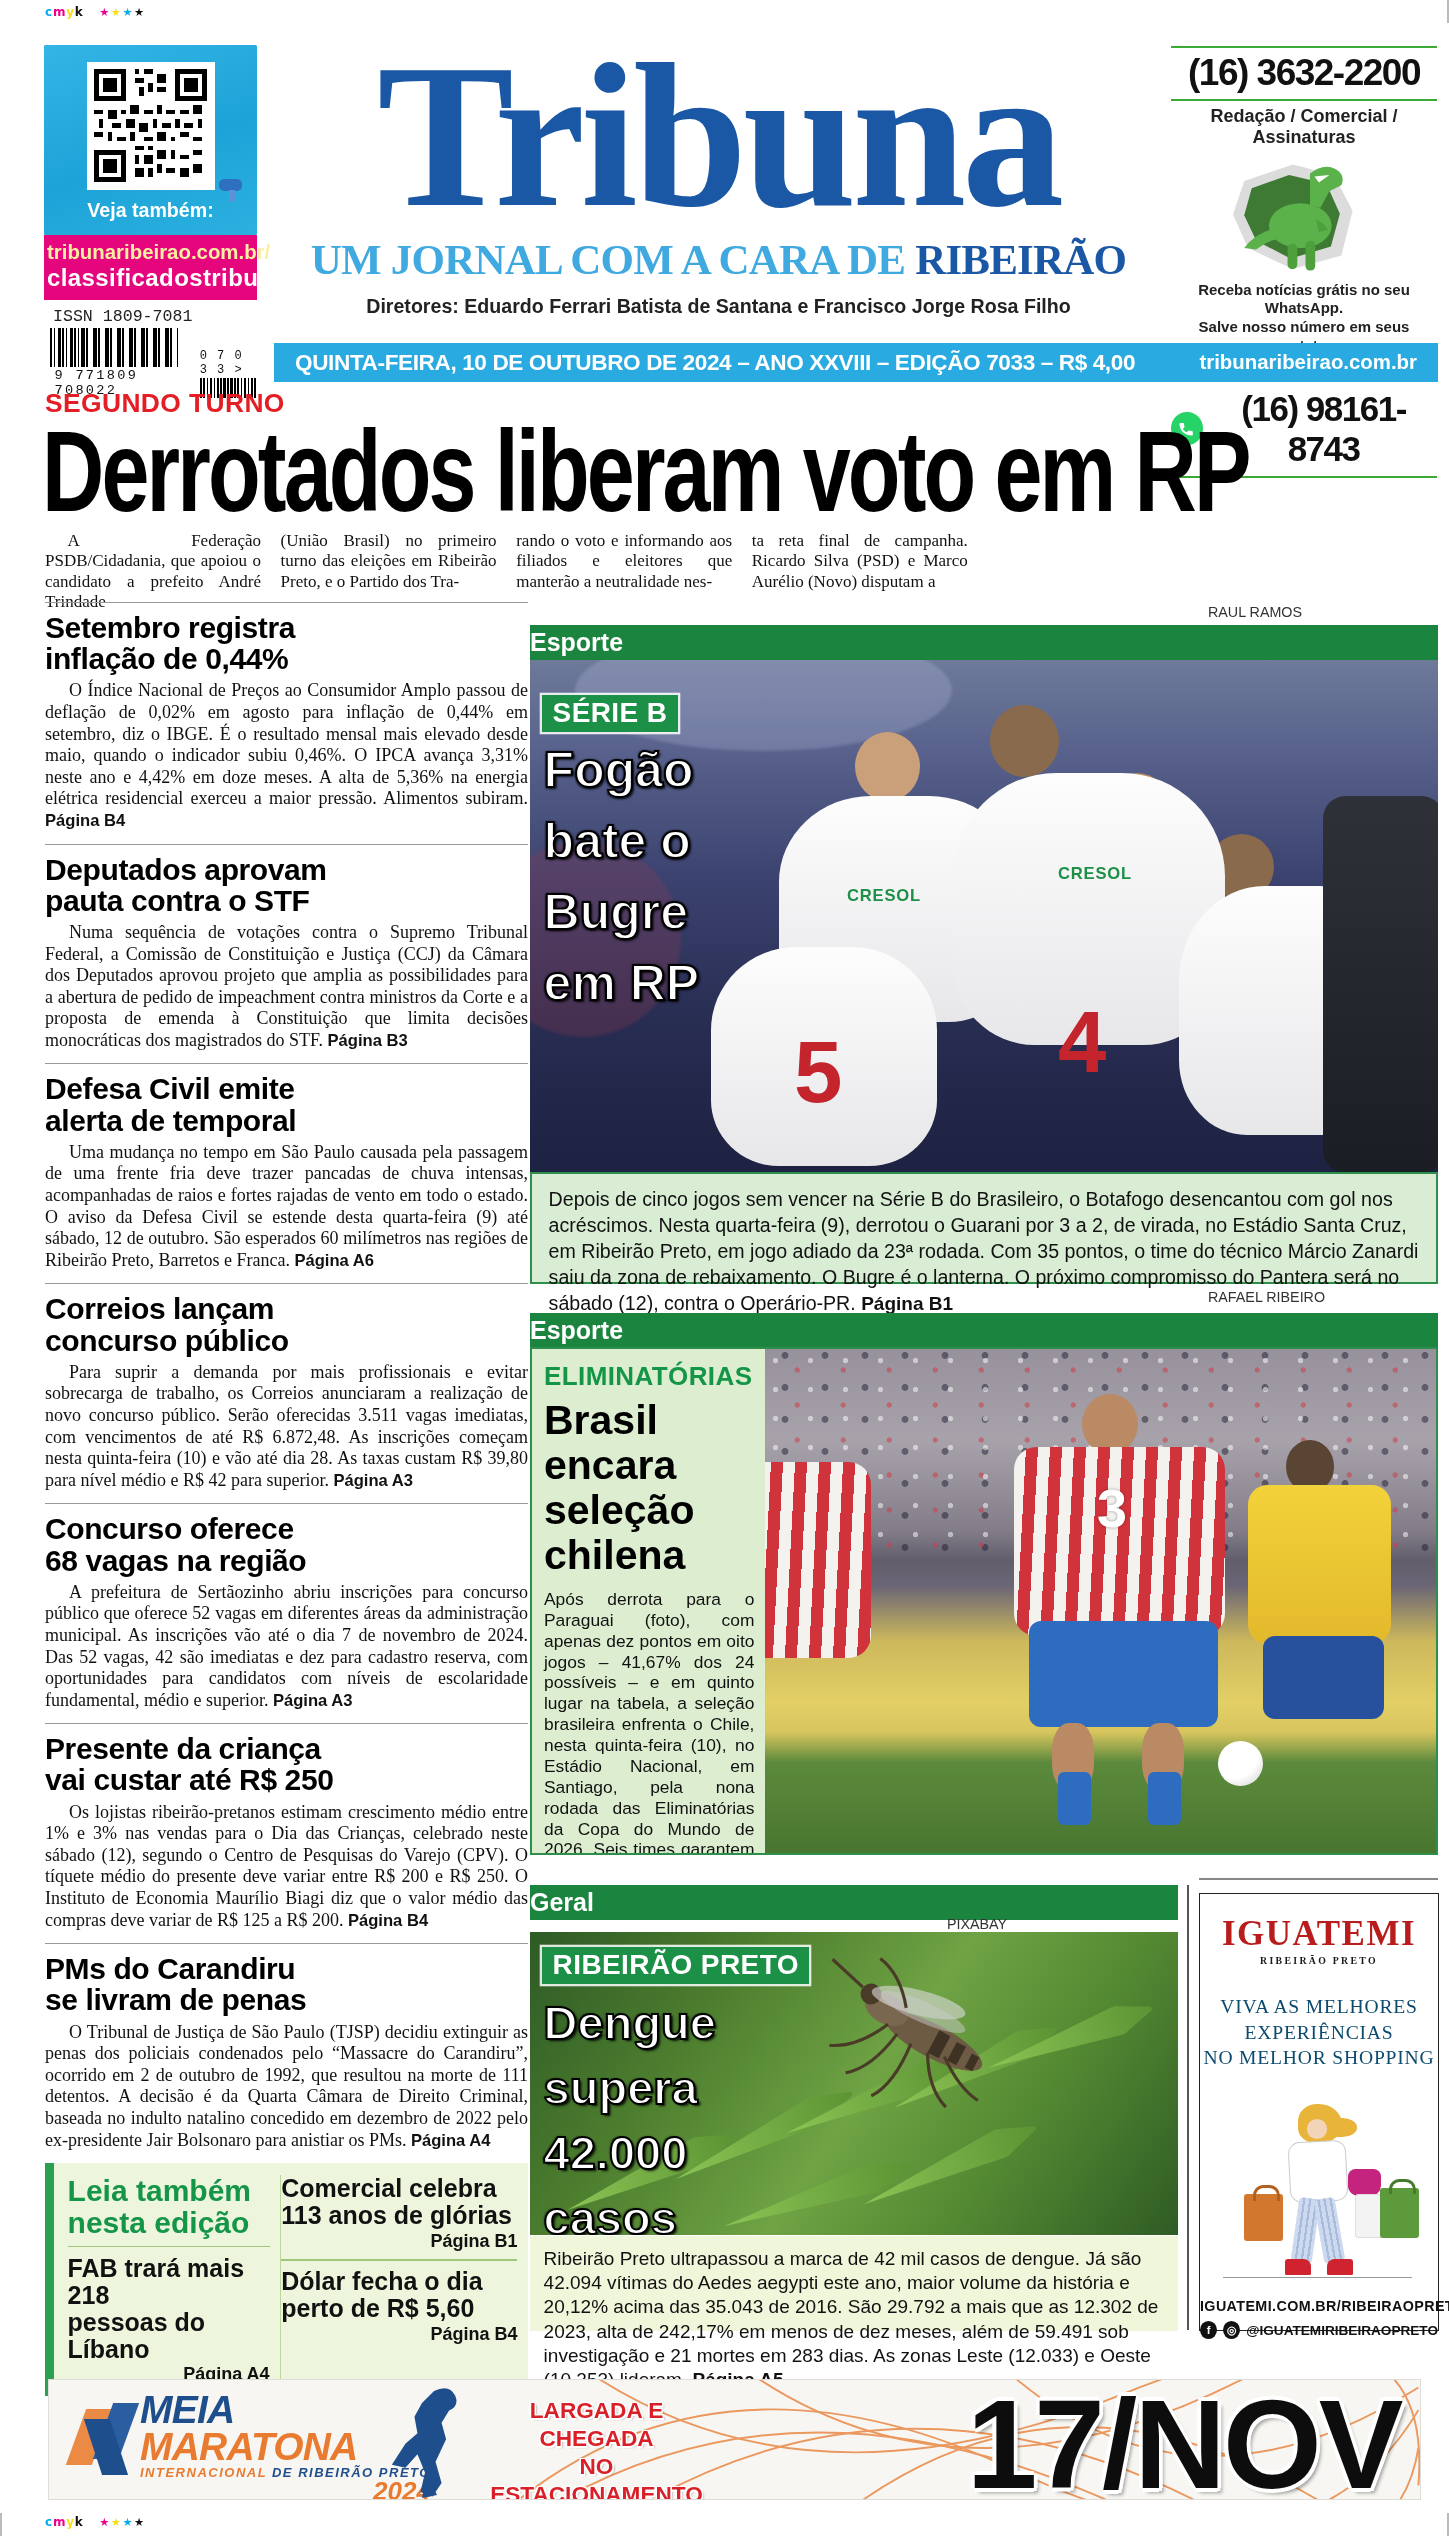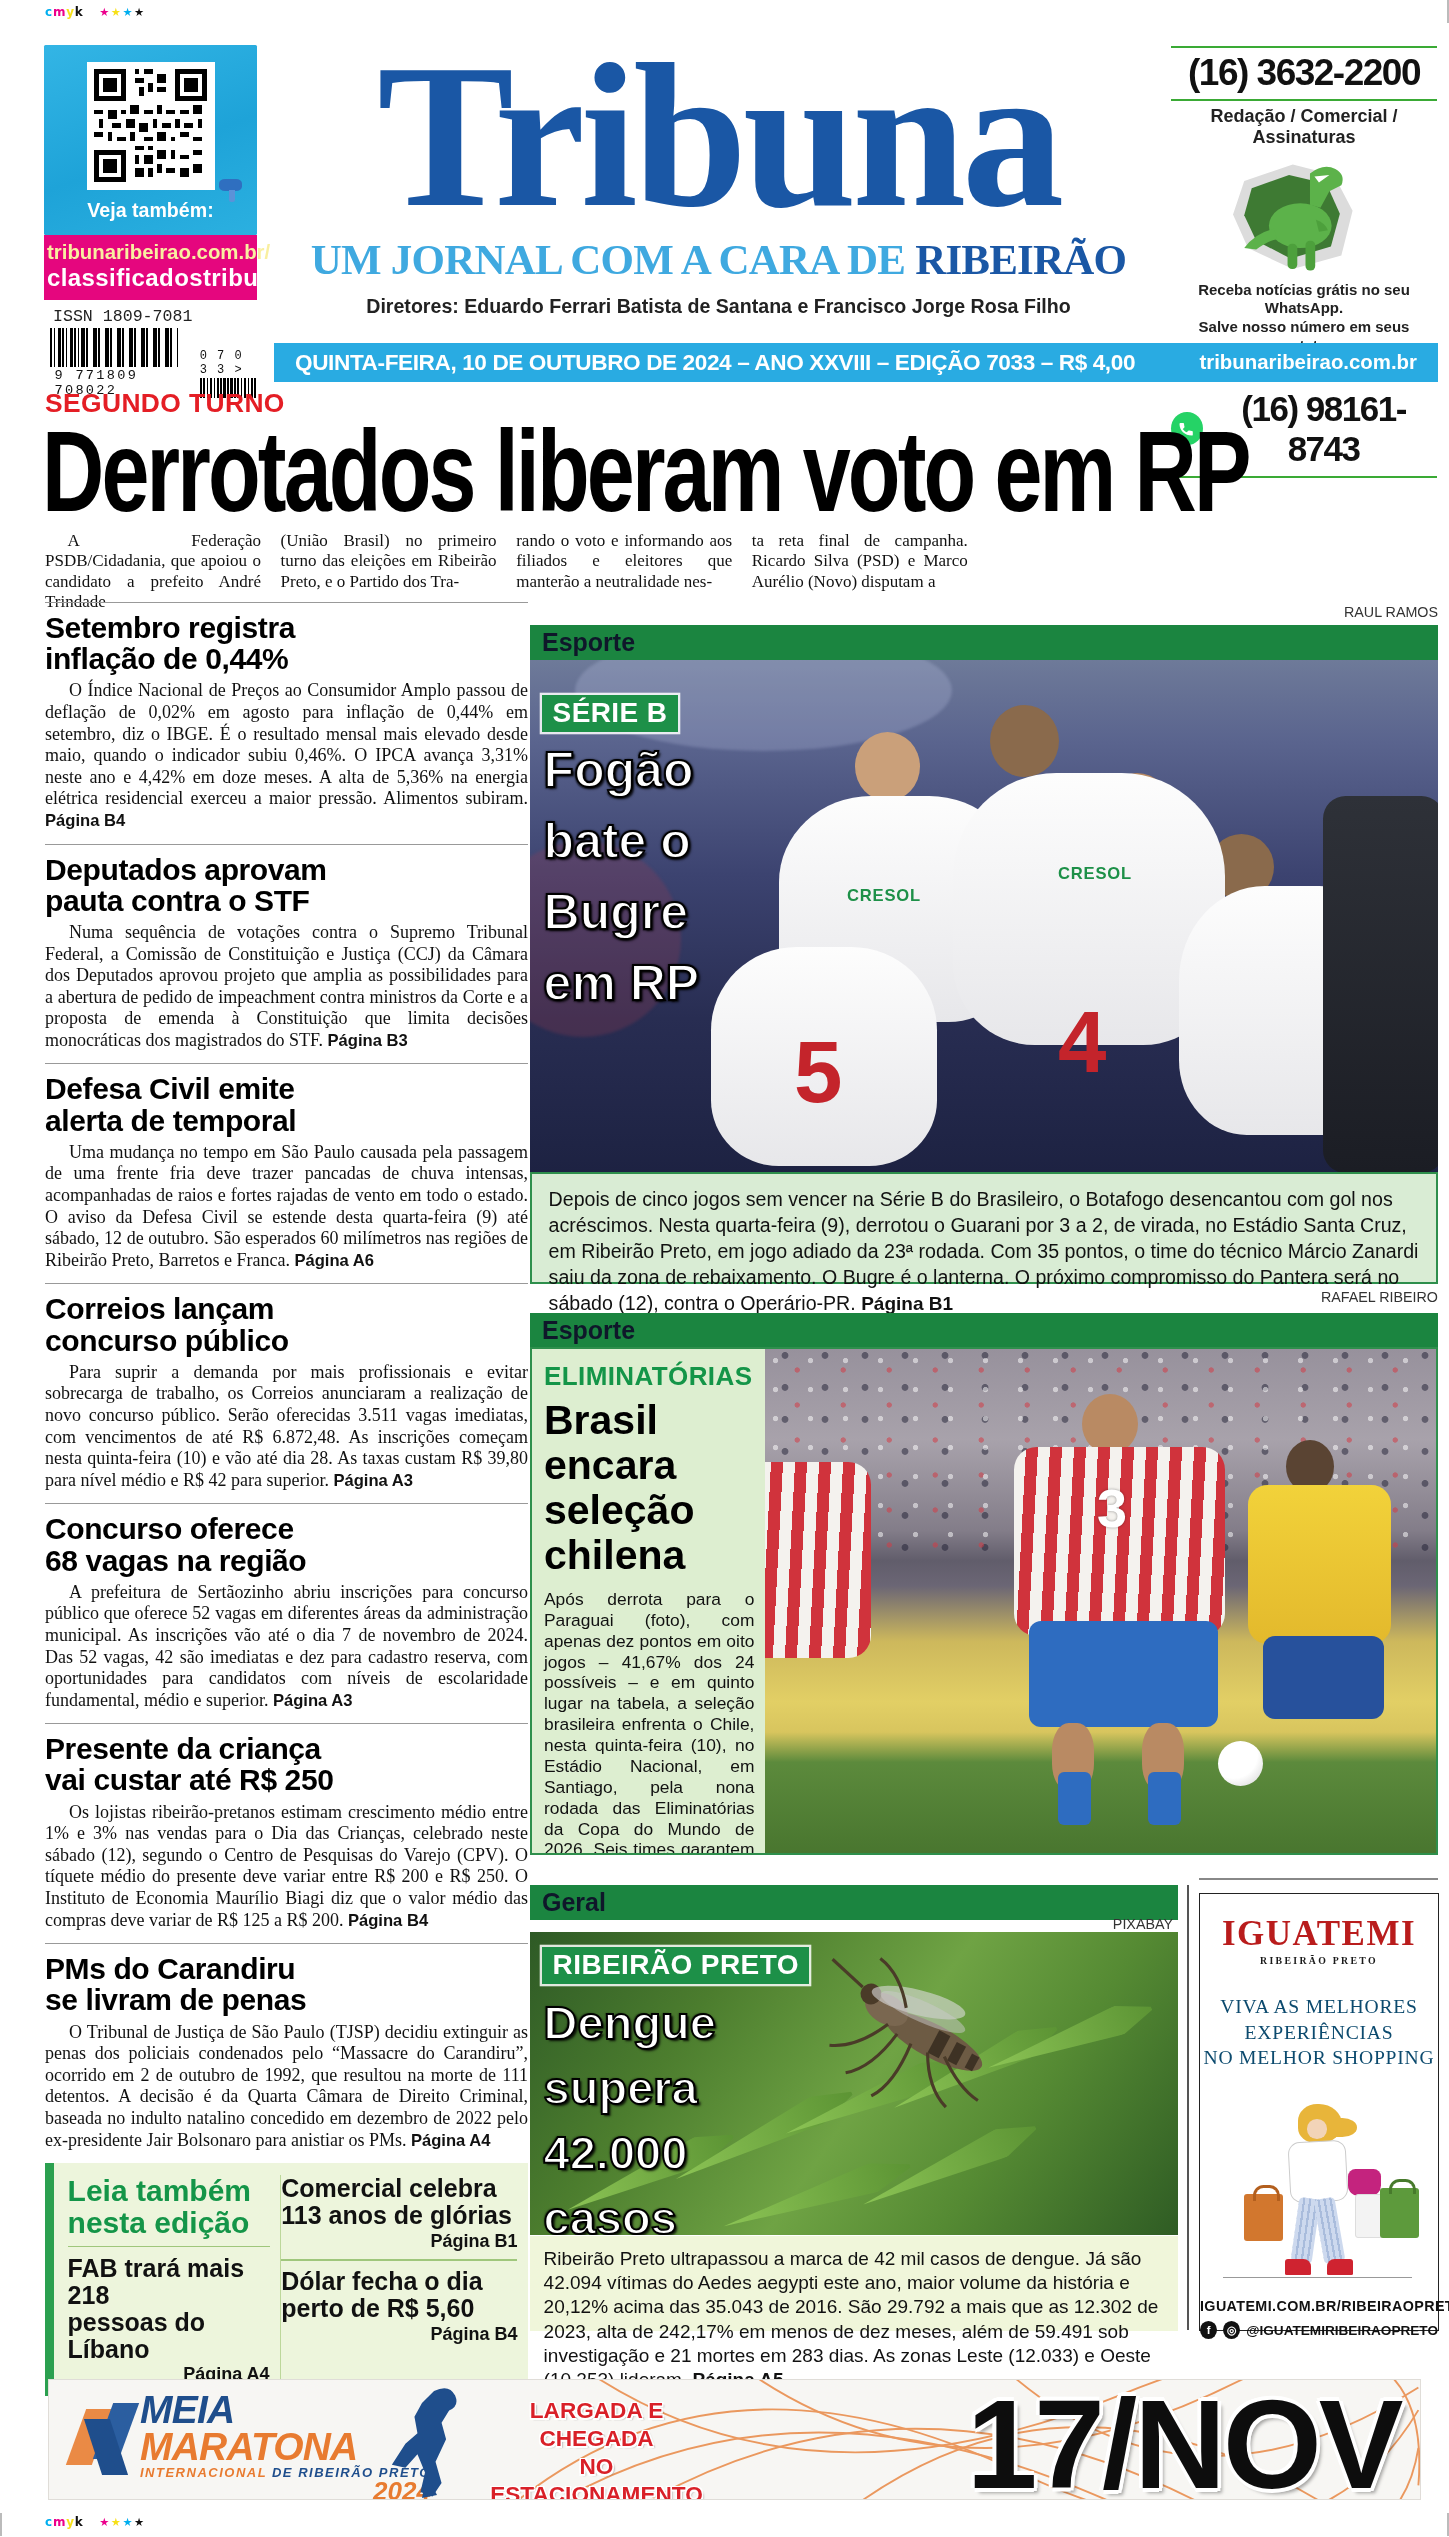--- a/index.html
+++ b/index.html
@@ -84,23 +84,23 @@
   .leiabox{margin-top:4.5px;background:#edf5dc;border-left:9.8px solid #2ba04f;
      display:flex;padding:12px 10.6px 10.6px 13.6px;box-sizing:border-box;gap:0}
   .leia-l{width:46%;padding-right:10.6px}
   .leia-r{width:54%;border-left:1.5px solid #bcd79a;box-sizing:border-box}
   .leiatitle{font:bold 30px "Liberation Sans",sans-serif;color:#149548;line-height:1.05;white-space:pre-line}
   .leiadiv{height:1.5px;background:#9fc77c;margin:7.5px 0}
   .leiaitem{font:bold 25px "Liberation Sans",sans-serif;line-height:1.08;white-space:pre-line}
   .leiapage{font:bold 18px "Liberation Sans",sans-serif;text-align:right;margin-top:1.5px}
 
   
-  .secbar{background:#1b8540;color:#0f172a;font:bold 25px "Liberation Sans",sans-serif;
-     display:flex;align-items:center;padding-left:12px;height:35px;box-sizing:border-box}
-  .credit{font:14.3px "Liberation Sans",sans-serif;color:#333;text-align:right}
+  .secbar{background:#1b8540;color:#ffffff;font:bold 25px "Liberation Sans",sans-serif;
+     display:flex;align-items:center;height:35px;box-sizing:border-box}
+  .credit{font:14.3px "Liberation Sans",sans-serif;color:#333;}
 
   .phototag{display:inline-block;background:#1d9048;color:#fff;font:bold 28px "Liberation Sans",sans-serif;
      padding:2.3px 10.6px;box-shadow:0 0 0 2.3px rgba(255,255,255,.85);letter-spacing:0.4px}
   .photohead{font:bold 50px "Liberation Sans",sans-serif;color:#fff;line-height:1.42;
      -webkit-text-stroke:1.9px #000;
      text-shadow:2.3px 2.3px 2.3px rgba(0,0,0,.85),-1.5px -1.5px 1.5px rgba(0,0,0,.5),1.5px -1.5px 1.5px rgba(0,0,0,.5),-1.5px 1.5px 1.5px rgba(0,0,0,.5)}
 
   .photo1{left:530px;top:660px;width:908px;height:512px;overflow:hidden;
      background:linear-gradient(180deg,#6e7a99 0%,#5a648e 16%,#3c4370 42%,#282d52 70%,#1d2242 100%)}
   .ph1light{position:absolute;border-radius:50%;filter:blur(1.5px)}

